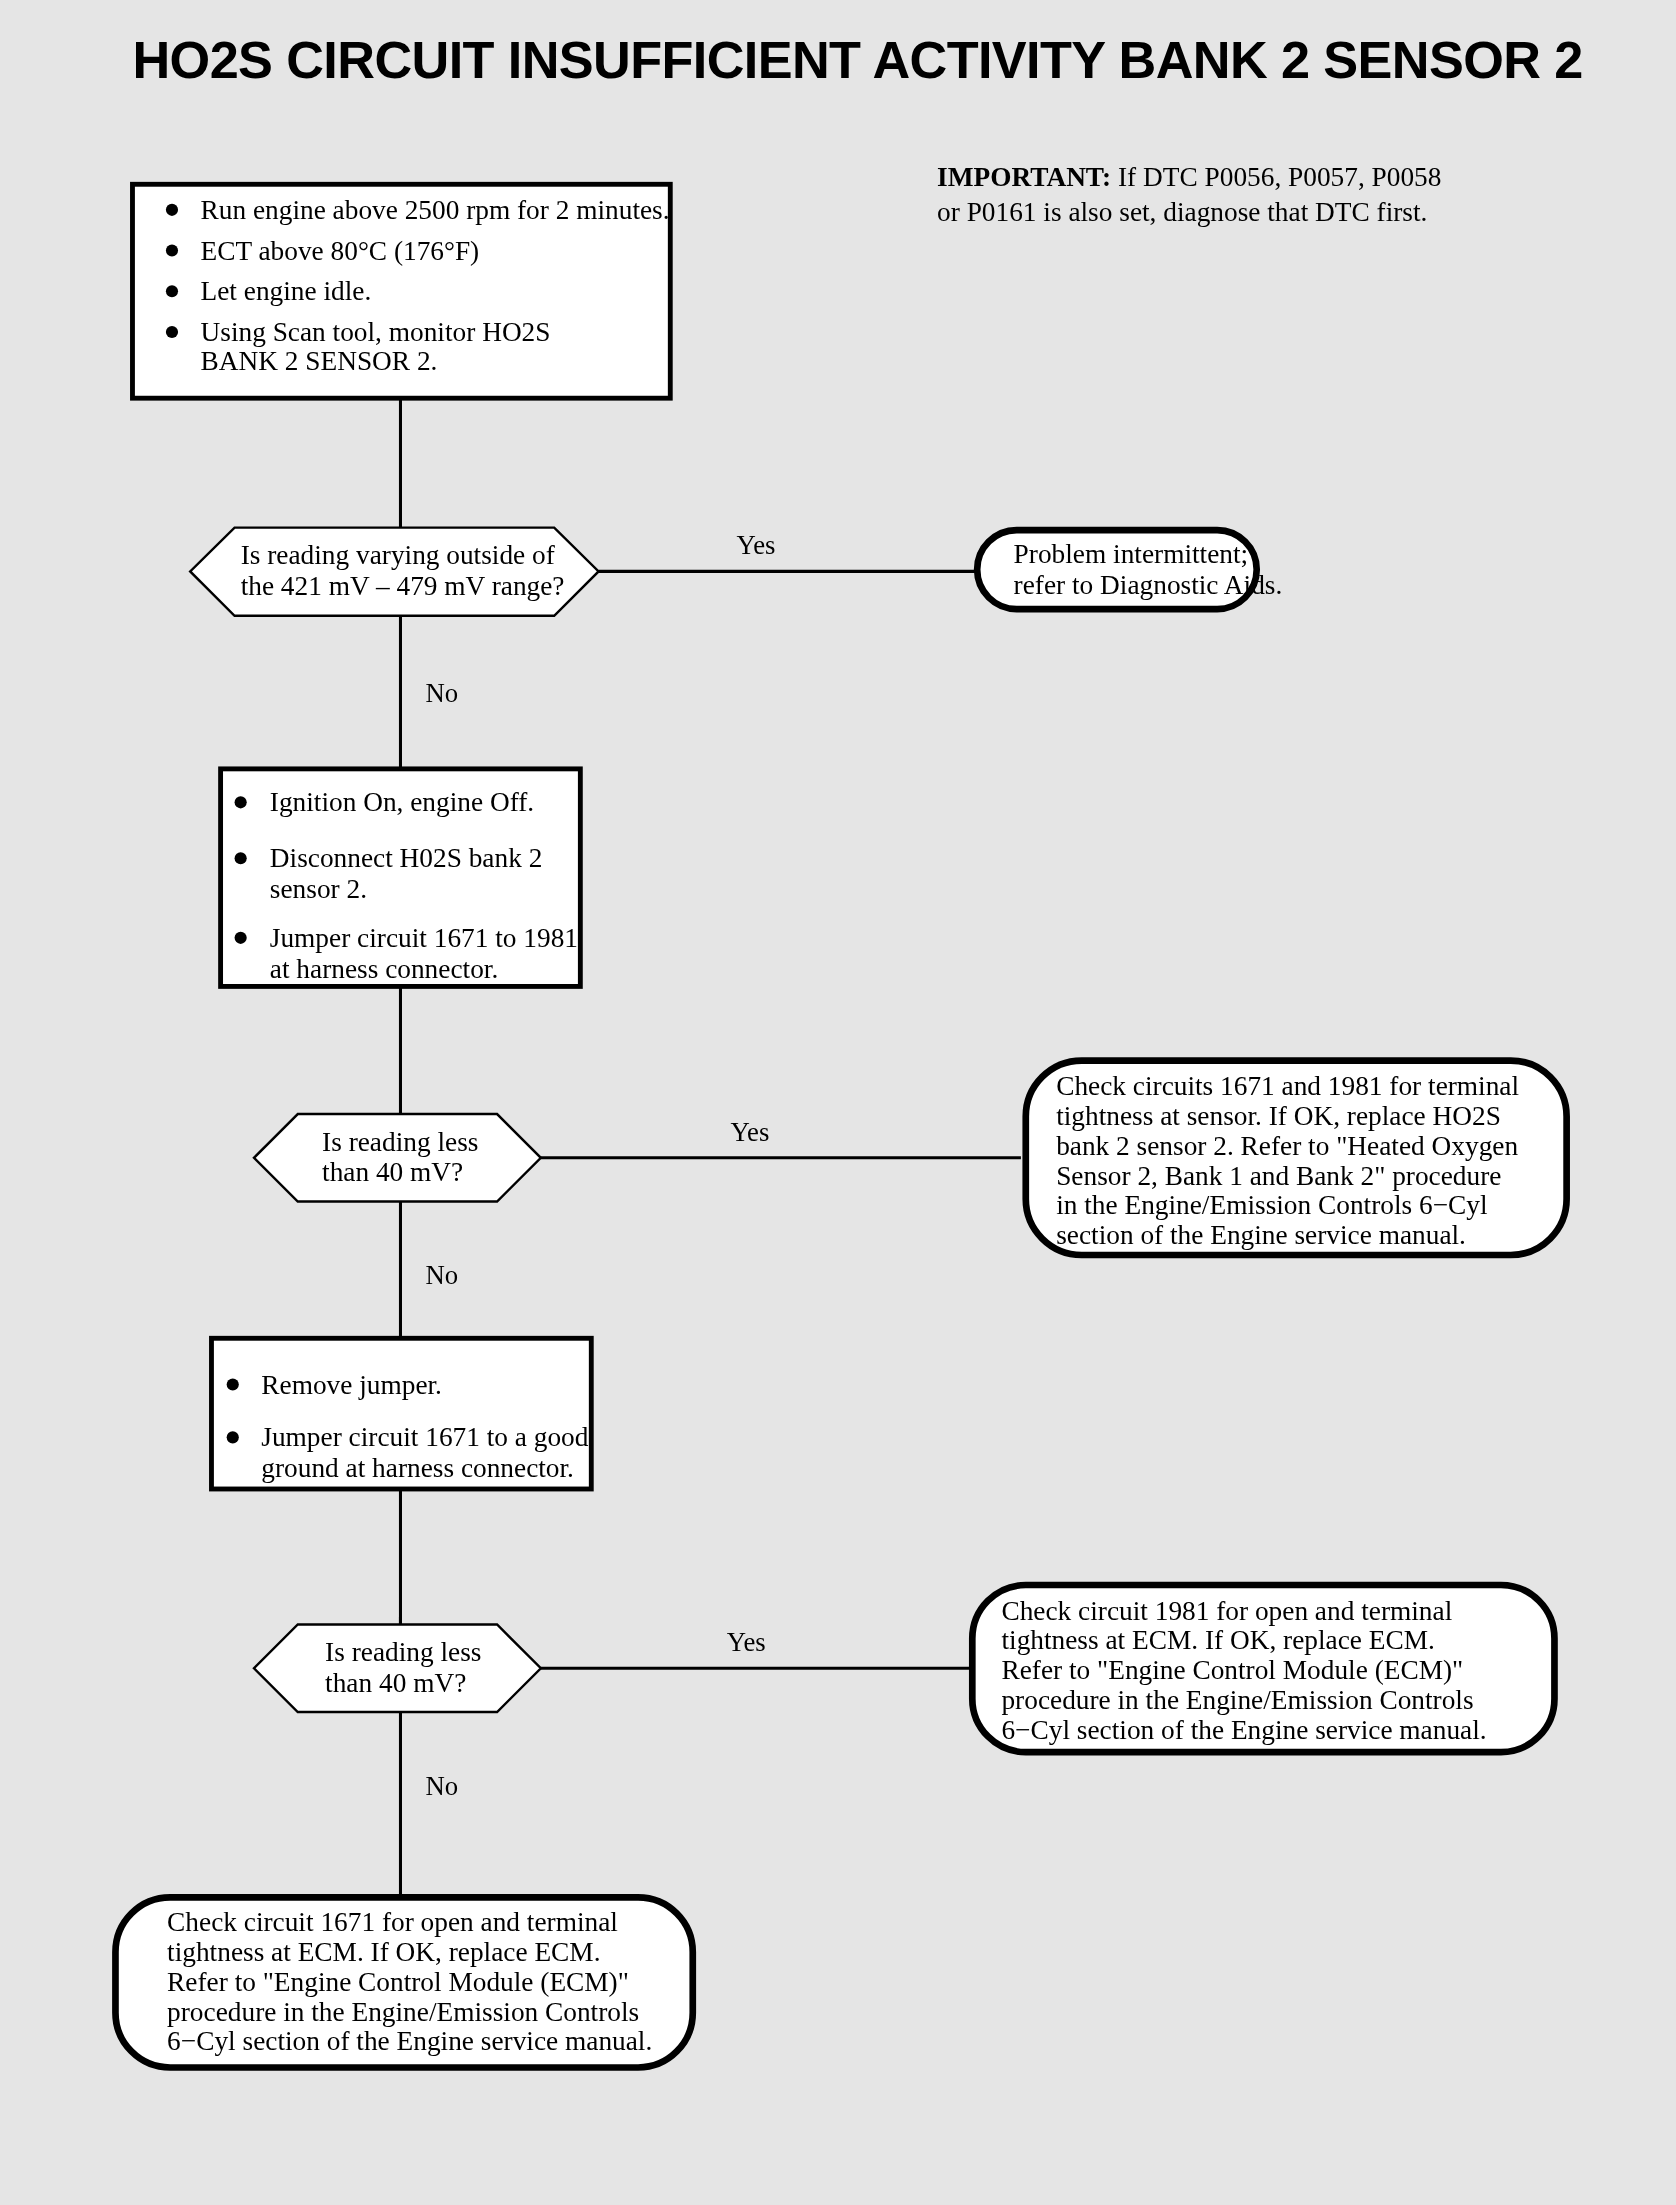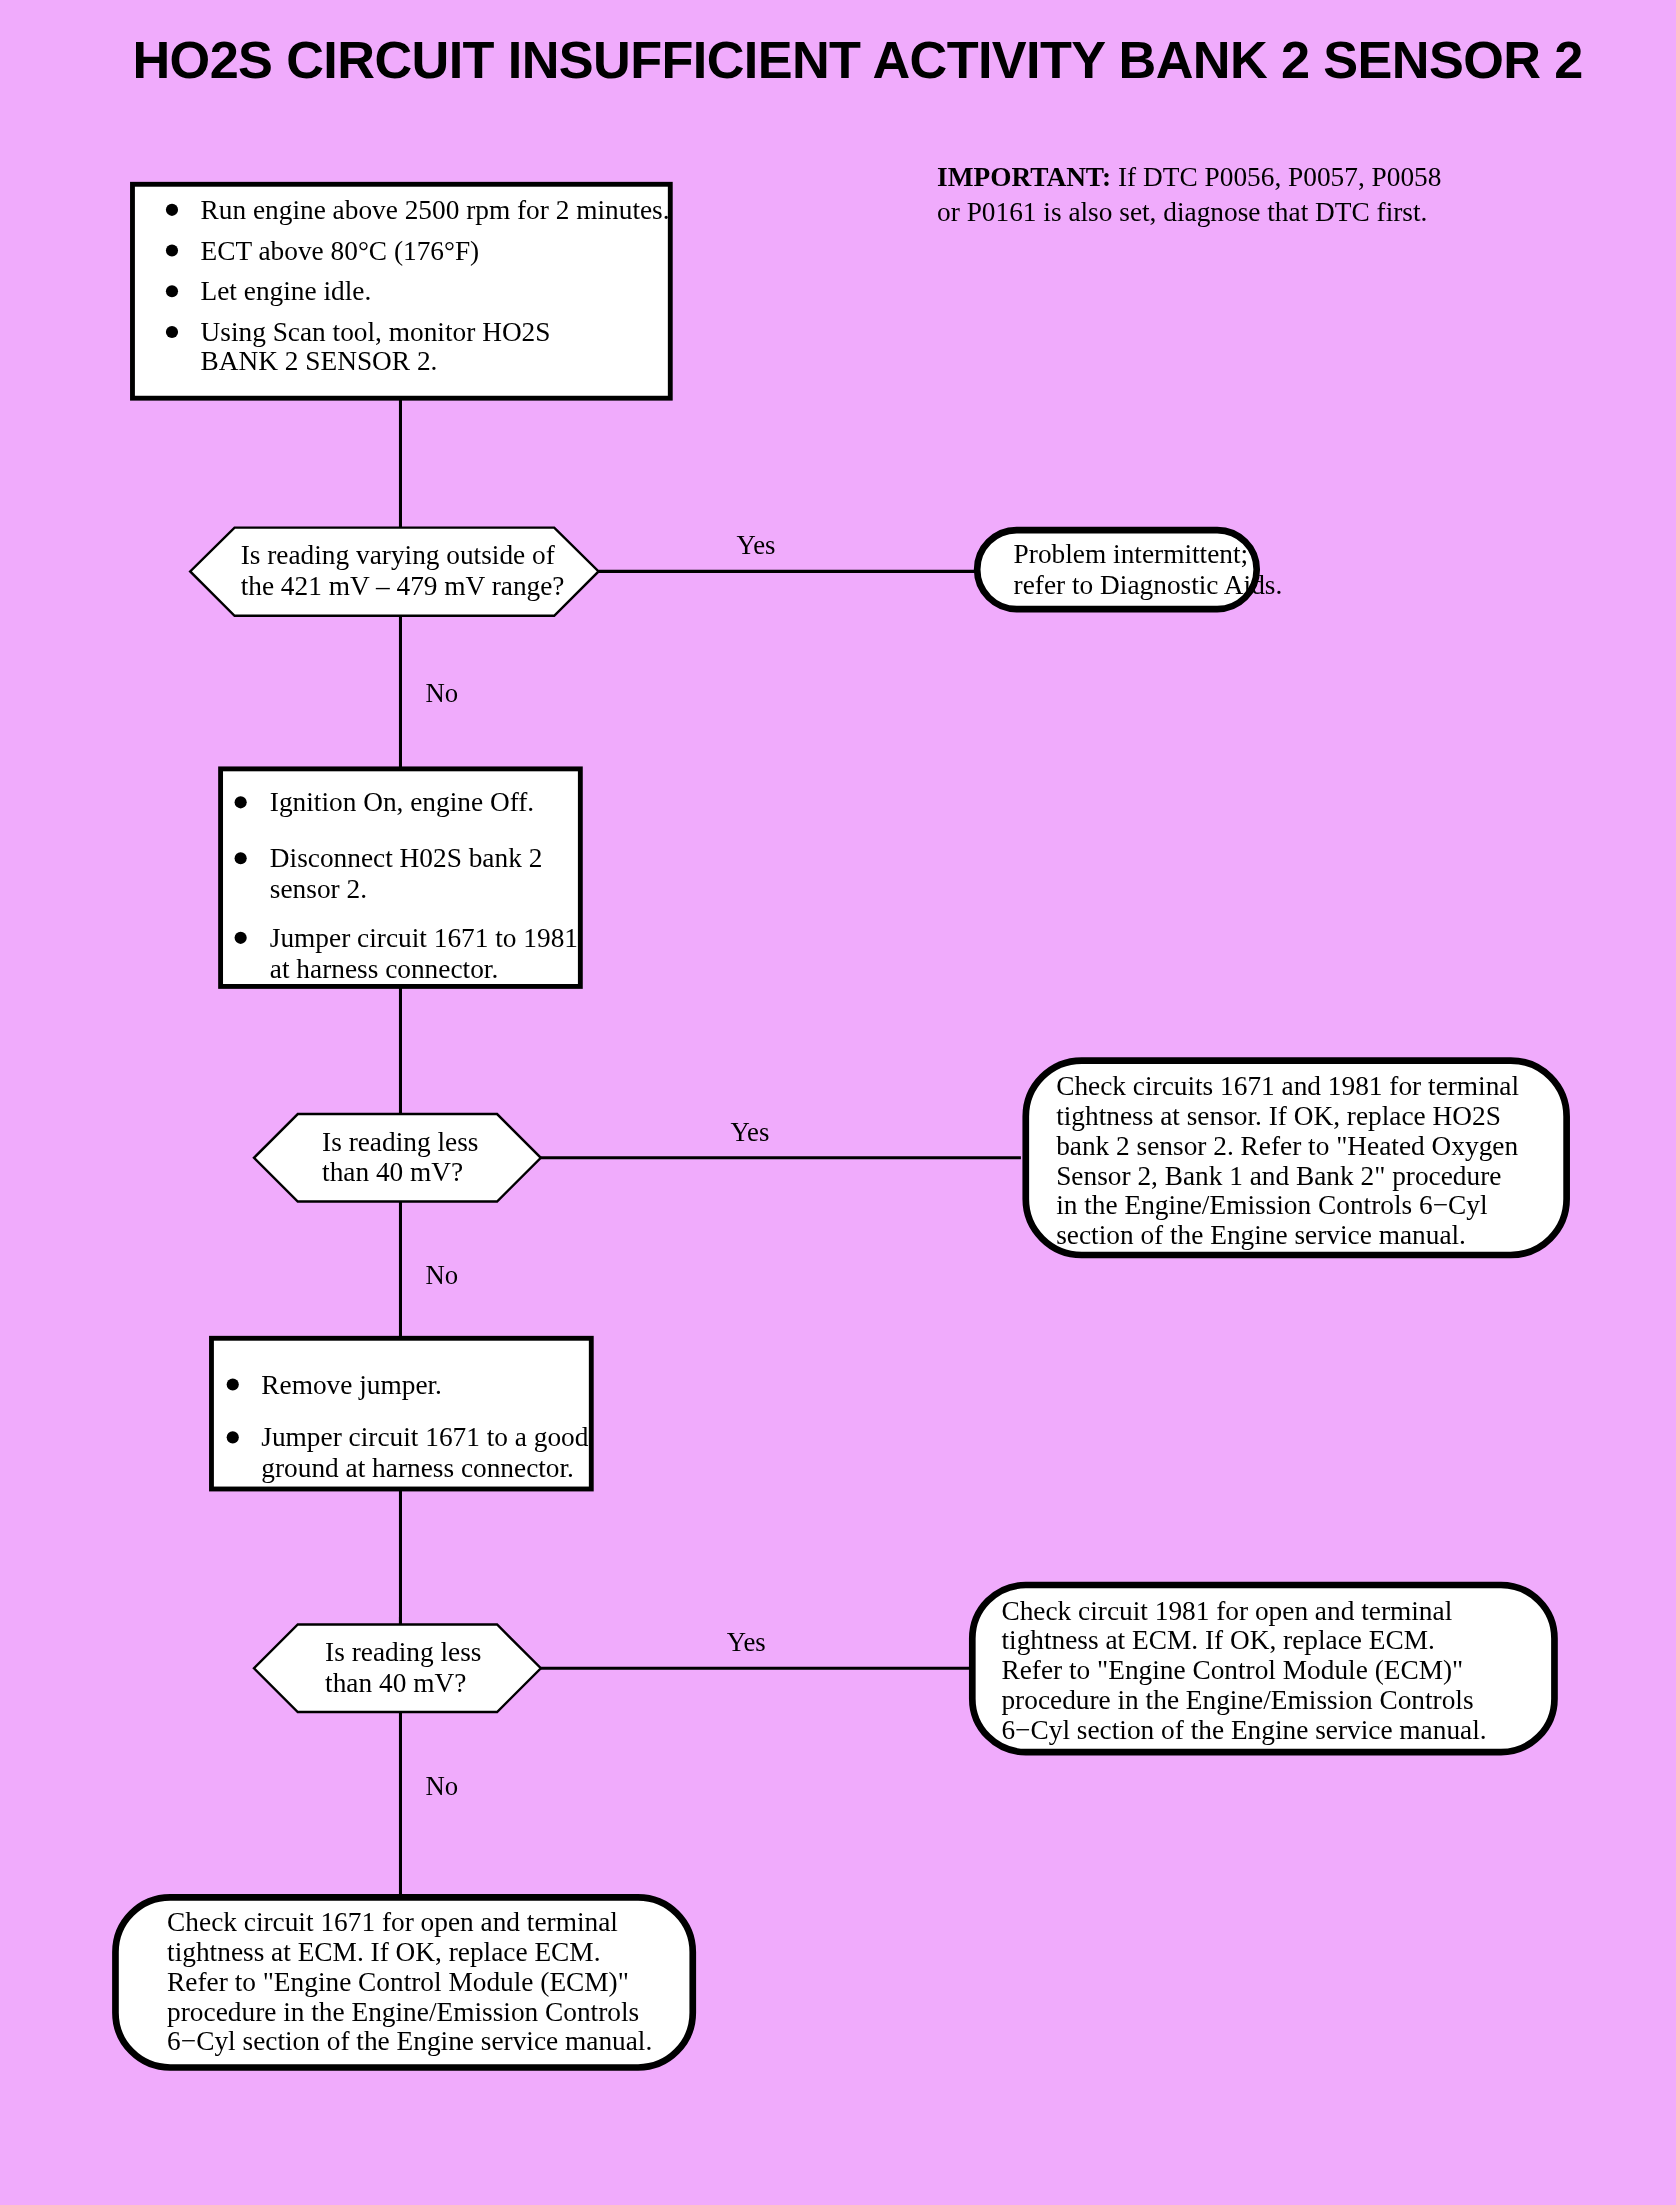--- a/index.html
+++ b/index.html
@@ -4,21 +4,21 @@
 <style>
   html, body {
     margin: 0;
     padding: 0;
     background: #ffffff;
   }
   #page {
     position: relative;
     width: 1676px;
     height: 2205px;
-    background: #f0abfc;
+    background: #e5e5e5;
     overflow: hidden;
     font-family: "Liberation Serif", "DejaVu Serif", serif;
   }
   #flow {
     position: absolute;
     left: 0;
     top: 0;
     width: 1676px;
     height: 2205px;
   }

